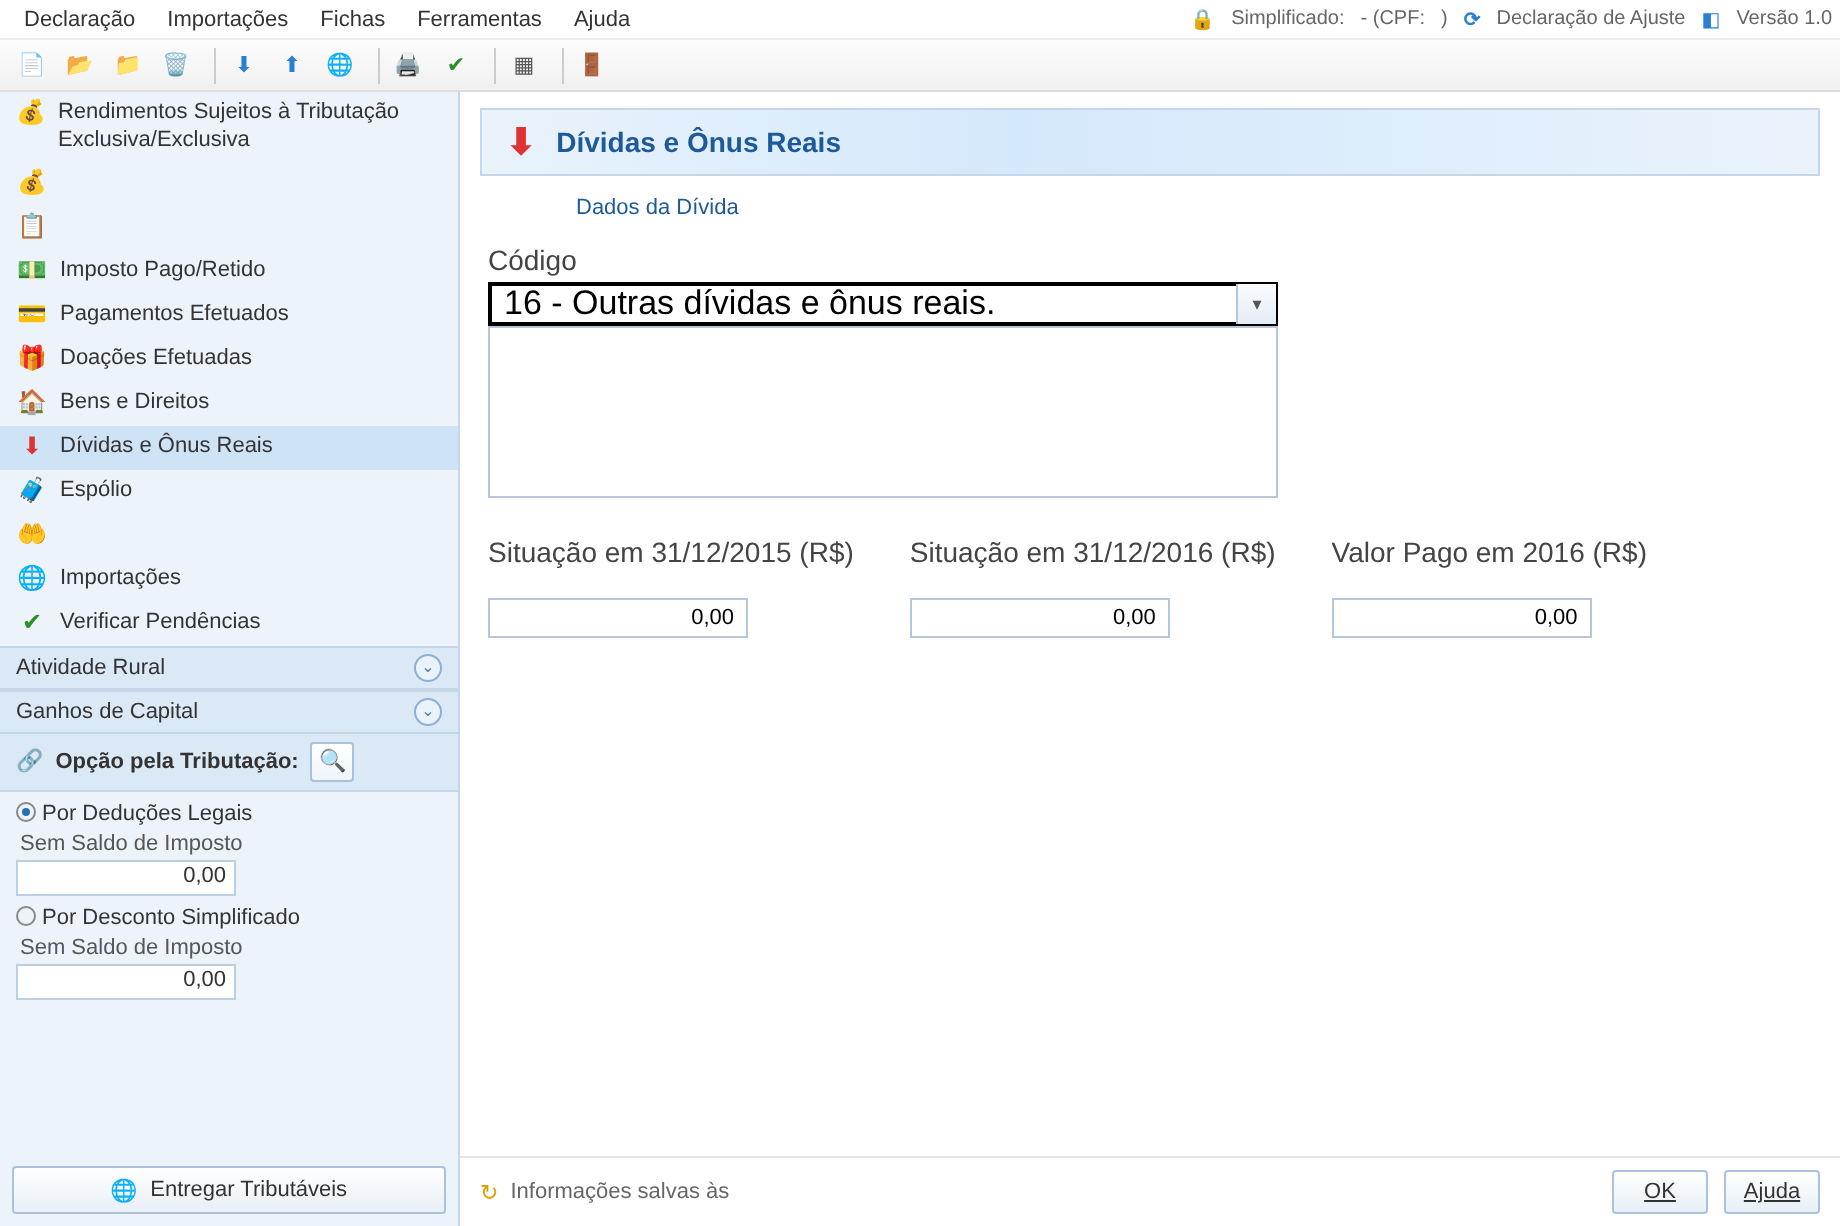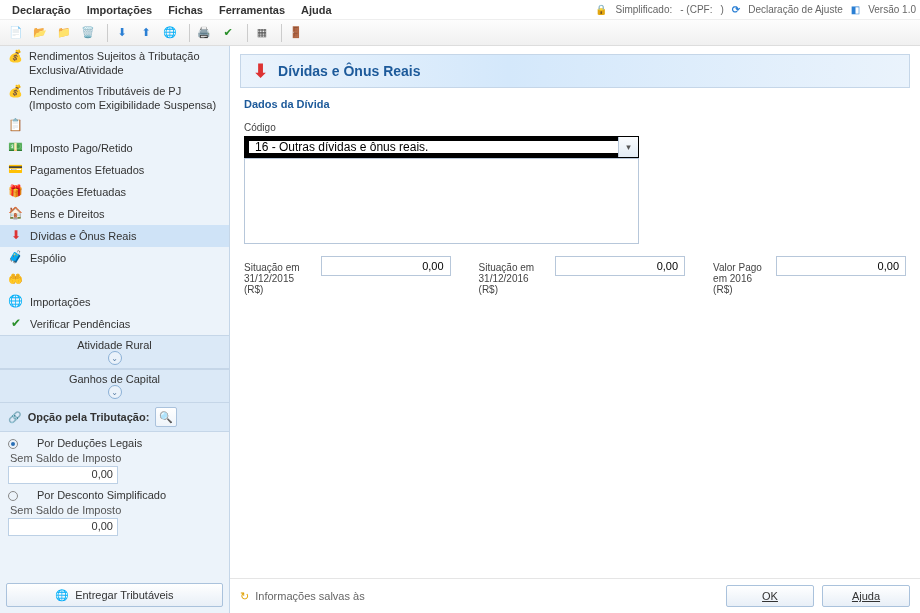--- a/index.html
+++ b/index.html
@@ -1,69 +1,69 @@
 <!DOCTYPE html>
 <html><head>
 <meta charset="utf-8">
 <style>
 * { box-sizing: border-box; margin: 0; padding: 0; }
 body { font-family: Arial, sans-serif; font-size: 11px; background: #fff; width: 920px; height: 613px; overflow: hidden; color: #333; }
 
 .menubar { display: flex; align-items: center; height: 20px; padding: 0 4px; background: #fff; border-bottom: 1px solid #eee; }
-.menubar .menu-item { padding: 2px 8px; cursor: pointer; font-weight: bold; }
+.menubar .menu-item { padding: 2px 8px; cursor: pointer; }
 .menubar .spacer { flex: 1; }
 .menubar .status-right { display: flex; align-items: center; gap: 8px; font-size: 10px; color: #666; }
 .menubar .lock { color: #c0a050; }
 
 .toolbar { display: flex; align-items: center; gap: 4px; height: 26px; padding: 2px 6px; background: linear-gradient(#fdfdfd,#f0f0f0); border-bottom: 1px solid #ddd; }
 .toolbar .tbtn { width: 20px; height: 20px; display: flex; align-items: center; justify-content: center; cursor: pointer; border-radius: 2px; }
 
 .main { display: flex; height: 567px; }
 .sidebar { width: 230px; background: #ecf3fa; border-right: 1px solid #c5d6e8; display: flex; flex-direction: column; position: relative; }
 .nav-list { flex: 0 0 auto; overflow: hidden; }
 .nav-item { display: flex; align-items: center; gap: 6px; padding: 3px 8px; cursor: pointer; font-size: 11px; line-height: 1.3; }
 .nav-item.selected { background: #cfe3f7; }
 .nav-item .nicon { width: 16px; height: 16px; display: flex; align-items: center; justify-content: center; font-size: 12px; }
 .nav-item.wrap { align-items: flex-start; }
-.nav-bar { display: flex; align-items: center; justify-content: space-between; padding: 3px 8px; background: #dbe9f7; border-top: 1px solid #c5d6e8; border-bottom: 1px solid #c5d6e8; font-size: 11px; flex-direction: column; }
+.nav-bar { display: flex; align-items: center; justify-content: space-between; padding: 3px 8px; background: #dbe9f7; border-top: 1px solid #c5d6e8; border-bottom: 1px solid #c5d6e8; font-size: 11px; }
 .nav-bar .chev { width: 14px; height: 14px; border: 1px solid #8ab0d6; border-radius: 7px; display: flex; align-items: center; justify-content: center; font-size: 8px; color: #5a7fa6; background: #eaf2fa; }
 
 .opt-row { display: flex; align-items: center; gap: 6px; padding: 4px 8px; background: #dbe9f7; border-bottom: 1px solid #c5d6e8; font-weight: bold; }
 .opt-row .srch { width: 22px; height: 20px; border: 1px solid #aac2dc; background: linear-gradient(#fff,#eef4fa); border-radius: 2px; display: flex; align-items: center; justify-content: center; font-size: 11px; cursor: pointer; }
 
 .radio-section { padding: 2px 8px 6px; background: #ecf3fa; }
-.radio-row { display: flex; align-items: flex-end; gap: 19px; padding: 3px 0; }
+.radio-row { display: flex; align-items: flex-start; gap: 3px; padding: 3px 0; }
 .radio-row .dot { width: 10px; height: 10px; border: 1px solid #888; border-radius: 50%; display: inline-flex; align-items: center; justify-content: center; }
 .radio-row .dot.sel::after { content: ""; width: 4px; height: 4px; background: #2a6fb5; border-radius: 50%; }
 .sub-label { color: #555; padding-left: 2px; }
 .val-box { width: 110px; height: 18px; border: 1px solid #bcd0e5; background: #fff; text-align: right; padding: 1px 4px; margin-top: 2px; }
 
 .sidebar-bottom { margin-top: auto; padding: 6px; }
 .deliver-btn { width: 100%; height: 24px; border: 1px solid #aac2dc; background: linear-gradient(#ffffff,#e8eff7); border-radius: 2px; display: flex; align-items: center; justify-content: center; gap: 6px; cursor: pointer; }
 
 .content { flex: 1; display: flex; flex-direction: column; background: #fff; }
 .panel-header { height: 34px; margin: 8px 10px 4px; border: 1px solid #c5d6e8; background: linear-gradient(90deg,#eaf3fc 0%, #d4e8fb 40%, #eaf3fc 100%); display: flex; align-items: center; gap: 10px; padding: 0 12px; color: #1d5a9a; font-size: 14px; font-weight: bold; }
 .panel-header .picon { color: #d33; font-size: 18px; }
 
-.section-title { color: #1d5a9a; font-weight: bold; padding: 6px 14px 2px; }
+.section-title { color: #1d5a9a; font-weight: normal; padding: 6px 14px 2px; margin-left: 44px; }
 .form { padding: 4px 14px; }
-.flabel { font-size: 10px; color: #444; margin: 6px 0 3px; }
+.flabel { font-size: 14px; color: #444; margin: 6px 0 3px; }
 .select-box { position: relative; width: 395px; }
-.select-box input { width: 100%; height: 22px; border: 5px solid #000000; padding: 0 28px 0 6px; font-size: 12px; }
+.select-box input { width: 100%; height: 22px; border: 2px solid #000000; padding: 0 28px 0 6px; font-size: 17px; }
 .select-box .caret { position: absolute; right: 1px; top: 1px; width: 20px; height: 20px; background: linear-gradient(#fafcfe,#e3ecf5); border-left: 1px solid #b7c7da; display: flex; align-items: center; justify-content: center; font-size: 9px; color: #555; }
 .textarea { width: 395px; height: 86px; border: 1px solid #b7c7da; background: #fff; resize: none; }
 
 .three-cols { display: flex; gap: 28px; margin-top: 10px; }
-.col { display: flex; flex-direction: row; gap: 12px; }
+.col { display: flex; flex-direction: column; gap: 12px; }
 .num-input { width: 130px; height: 20px; border: 1px solid #b7c7da; text-align: right; padding: 0 6px; font-size: 11px; }
 
 .footer { margin-top: auto; display: flex; align-items: center; padding: 6px 10px; gap: 8px; border-top: 1px solid #e5e5e5; }
 .footer .info { display: flex; align-items: center; gap: 6px; color: #666; }
 .footer .fspacer { flex: 1; }
-.footer .btn { width: 88px; height: 22px; border: 1px solid #aac2dc; background: linear-gradient(#ffffff,#e8eff7); border-radius: 2px; display: flex; align-items: center; justify-content: center; cursor: pointer; }
+.footer .btn { width: 48px; height: 22px; border: 1px solid #aac2dc; background: linear-gradient(#ffffff,#e8eff7); border-radius: 2px; display: flex; align-items: center; justify-content: center; cursor: pointer; }
 </style>
 </head>
 <body>
 
 <div class="menubar">
   <span class="menu-item">Declaração</span>
   <span class="menu-item">Importações</span>
   <span class="menu-item">Fichas</span>
   <span class="menu-item">Ferramentas</span>
   <span class="menu-item">Ajuda</span>
@@ -97,25 +97,24 @@
   <span style="width:6px;border-right:1px solid #ccc;height:18px;"></span>
   <span class="tbtn">🚪</span>
 </div>
 
 <div class="main">
 
   <div class="sidebar">
     <div class="nav-list">
       <div class="nav-item wrap">
           <span class="nicon">💰</span>
-          <span>Rendimentos Sujeitos à Tributação Exclusiva/Atividade</span>
+          <span>Rendimentos Sujeitos à Tributação Exclusiva/Exclusiva</span>
         </div>
       <div class="nav-item wrap">
           <span class="nicon">💰</span>
-          <span>Rendimentos Tributáveis de PJ (Imposto com Exigibilidade Suspensa)</span>
         </div>
       <div class="nav-item">
           <span class="nicon">📋</span>
         </div>
       <div class="nav-item">
           <span class="nicon" style="color:#e07b00;">💵</span>
           <span>Imposto Pago/Retido</span>
         </div>
       <div class="nav-item">
           <span class="nicon" style="color:#1e8f5e;">💳</span>

